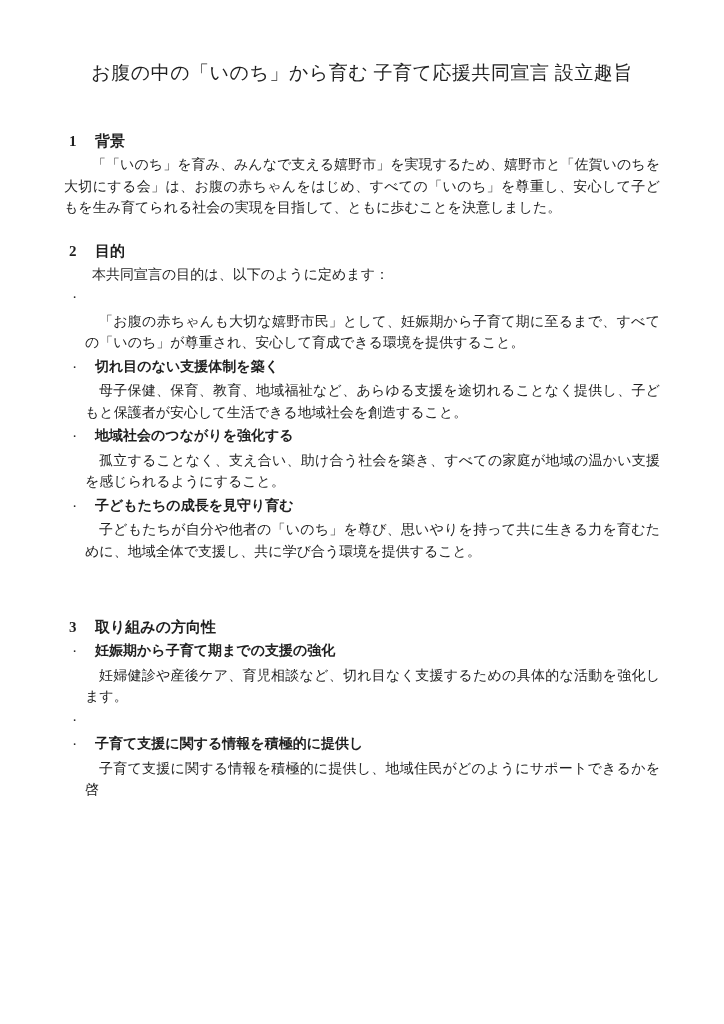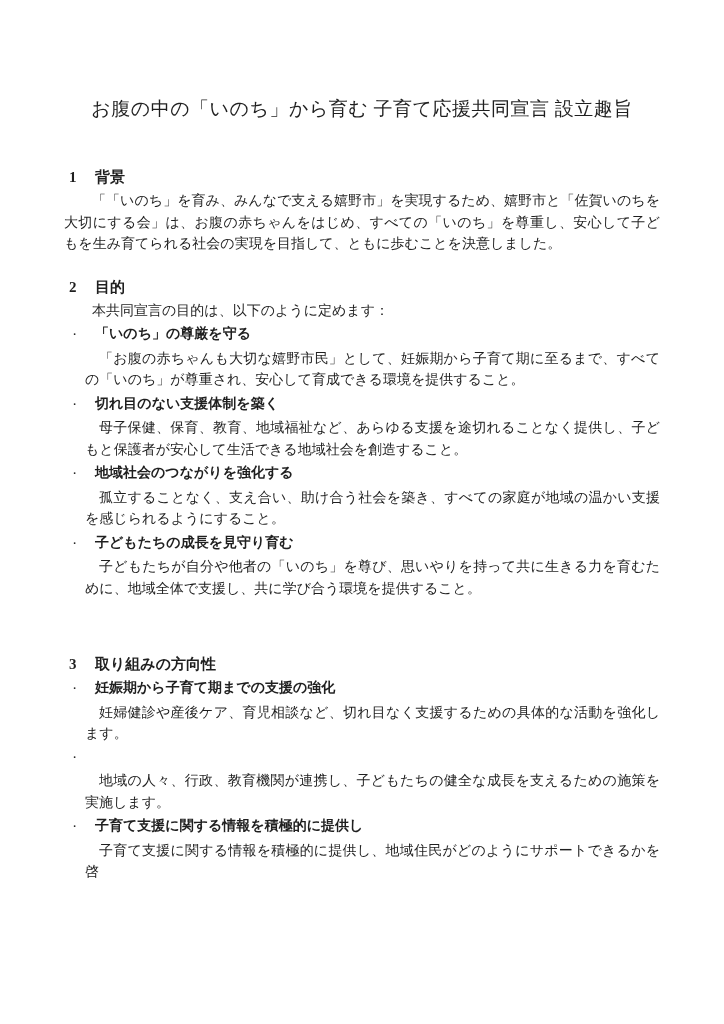--- a/index.html
+++ b/index.html
@@ -12,21 +12,21 @@
     height: 1024px;
     overflow: hidden;
     font-family: "Liberation Serif", "DejaVu Serif", serif;
     color: #1f1f1f;
     -webkit-font-smoothing: antialiased;
   }
   .page {
     box-sizing: border-box;
     width: 724px;
     height: 1024px;
-    padding: 98px 64px 30px 64px;
+    padding: 62px 64px 30px 64px;
     background: #ffffff;
   }
   .doc-title {
     font-size: 19px;
     font-weight: normal;
     text-align: center;
     margin: 0 0 46px 0;
     line-height: 22px;
     letter-spacing: 0.5px;
     white-space: nowrap;
@@ -97,21 +97,20 @@
 
   <section class="sec-gap2">
     <div class="sec-head">
       <span class="sec-num">2</span>
       <span class="sec-label">目的</span>
     </div>
     <p class="body-para">本共同宣言の目的は、以下のように定めます：</p>
 
     <div class="bullet-head">
       <span class="bullet-marker">・</span>
-      <span class="bullet-title">「いのち」の尊厳を守る</span>
     </div>
     <p class="bullet-body">「お腹の赤ちゃんも大切な嬉野市民」として、妊娠期から子育て期に至るまで、すべての「いのち」が尊重され、安心して育成できる環境を提供すること。</p>
 
     <div class="bullet-head">
       <span class="bullet-marker">・</span>
       <span class="bullet-title">切れ目のない支援体制を築く</span>
     </div>
     <p class="bullet-body">母子保健、保育、教育、地域福祉など、あらゆる支援を途切れることなく提供し、子どもと保護者が安心して生活できる地域社会を創造すること。</p>
 
     <div class="bullet-head">
@@ -135,21 +134,20 @@
 
     <div class="bullet-head">
       <span class="bullet-marker">・</span>
       <span class="bullet-title">妊娠期から子育て期までの支援の強化</span>
     </div>
     <p class="bullet-body">妊婦健診や産後ケア、育児相談など、切れ目なく支援するための具体的な活動を強化します。</p>
 
     <div class="bullet-head">
       <span class="bullet-marker">・</span>
     </div>
-    <p class="bullet-body">地域の人々、行政、教育機関が連携し、子どもたちの健全な成長を支えるための施策を実施します。</p>
 
     <div class="bullet-head">
       <span class="bullet-marker">・</span>
       <span class="bullet-title">子育て支援に関する情報を積極的に提供し</span>
     </div>
     <p class="bullet-body">子育て支援に関する情報を積極的に提供し、地域住民がどのようにサポートできるかを啓</p>
   </section>
 
 </div>
 

